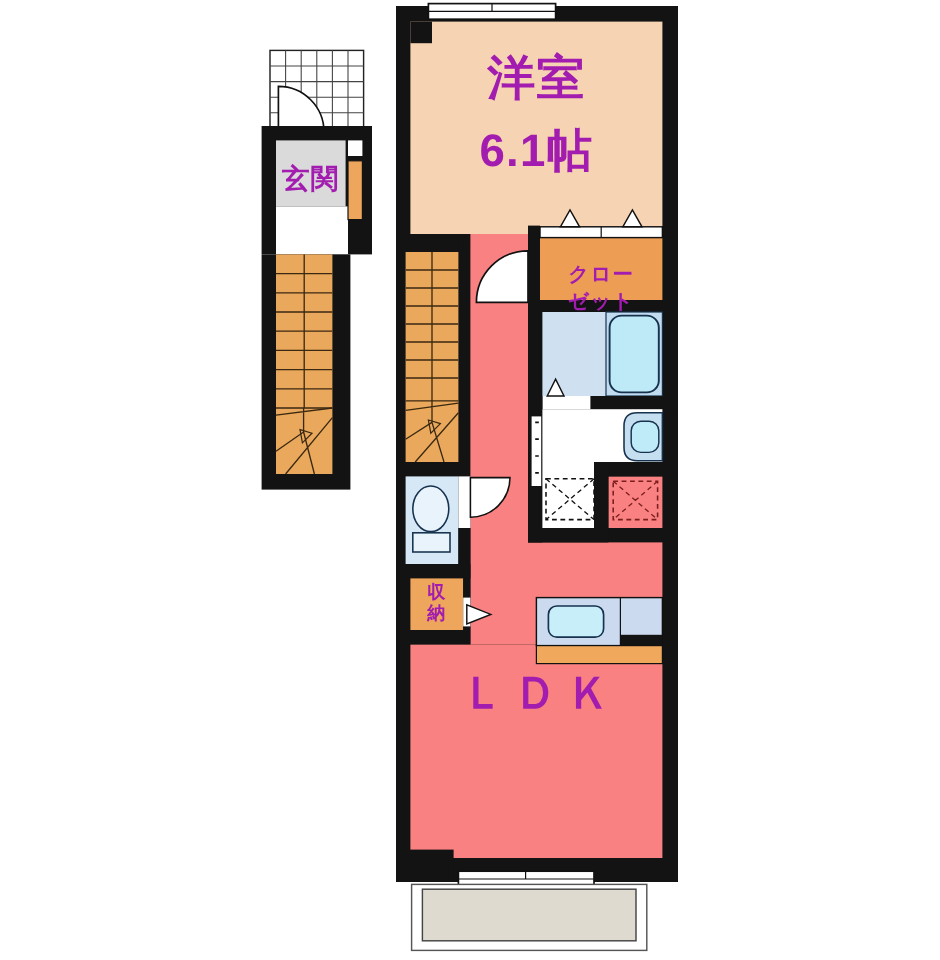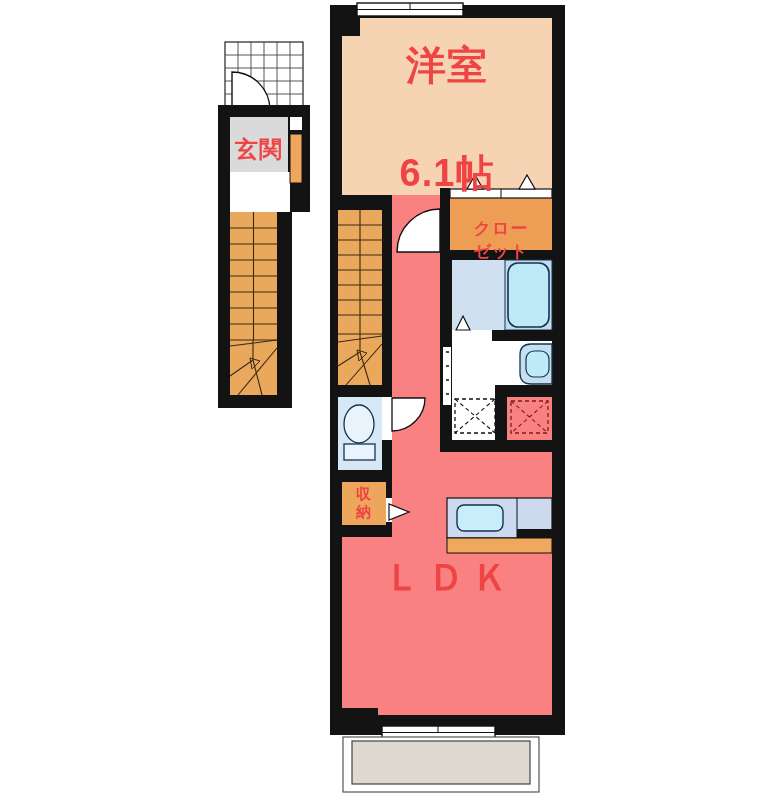--- a/index.html
+++ b/index.html
@@ -1,23 +1,23 @@
 <!DOCTYPE html>
 <html><head>
 <meta charset="utf-8">
 <style>
   html,body{margin:0;padding:0;background:#ffffff;}
   #canvas{position:relative;width:783px;height:800px;background:#fff;overflow:hidden;
           font-family:"Liberation Sans","DejaVu Sans",sans-serif;}
   #plan-svg{position:absolute;left:0;top:0;}
-  .lbl{position:absolute;transform:translate(-50%,-50%);color:#ef4444;font-weight:900;
+  .lbl{position:absolute;transform:translate(-50%,-50%);color:#a21caf;font-weight:900;
        white-space:pre-line;text-align:center;line-height:1.25;letter-spacing:1px;
        pointer-events:none;}
   .lbl-yoshitsu{font-size:40px;}
-  .lbl-size{font-size:38px;margin-top:47px;}
+  .lbl-size{font-size:38px;}
   .lbl-closet{font-size:17px;line-height:1.35;}
   .lbl-genkan{font-size:23px;}
   .lbl-shuno{font-size:15px;line-height:1.2;}
   .lbl-ldk{font-size:37px;letter-spacing:7px;}
   .lbl-ldksize{font-size:38px;}
   .lbl-balcony{font-size:29px;letter-spacing:2px;}
 </style>
 </head>
 <body>
 

